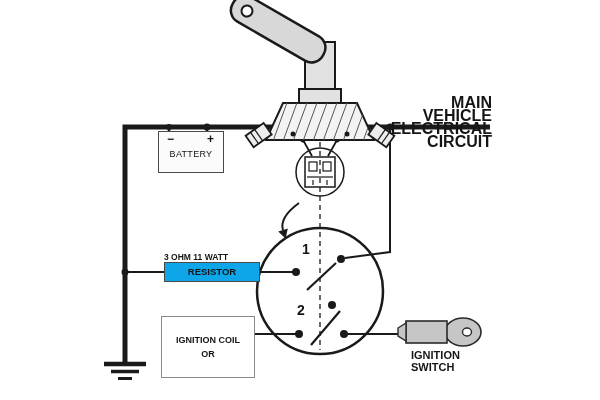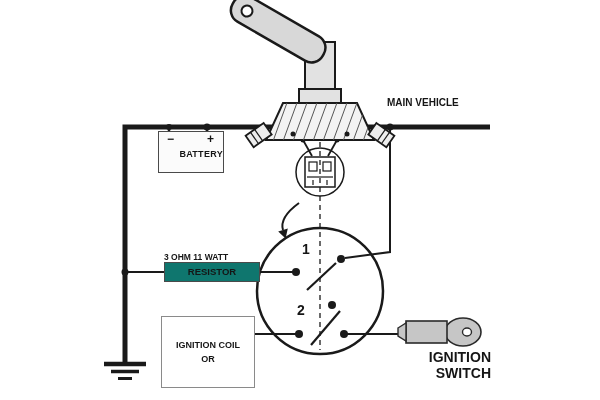--- a/index.html
+++ b/index.html
@@ -2,42 +2,42 @@
 <html><head>
 <meta charset="utf-8">
 <style>
   html,body{margin:0;padding:0;background:#fff;}
   .canvas{
     position:relative;width:600px;height:400px;background:#fff;overflow:hidden;
     font-family:"Liberation Sans",sans-serif;
   }
   .canvas svg{position:absolute;left:0;top:0;}
   .lbl{position:absolute;font-weight:bold;color:#151515;}
-  .main-circuit{left:387px;top:96px;width:105px;text-align:left;font-size:10px;line-height:13px;}
+  .main-circuit{left:387px;top:96px;width:105px;text-align:right;font-size:16px;line-height:13px;}
   .battery-box{
     position:absolute;left:158px;top:131px;width:66px;height:42px;box-sizing:border-box;
     border:1.5px solid #4a4a4a;background:#fbfbfb;
   }
   .battery-terminals{display:flex;justify-content:space-between;padding:0 9px 0 8px;font-size:12px;font-weight:bold;line-height:13px;margin-top:1px;color:#151515;}
-  .battery-name{text-align:right;font-size:9px;font-weight:bold;margin-top:3px;letter-spacing:.3px;color:#151515;}
+  .battery-name{text-align:center;font-size:9px;font-weight:normal;margin-top:3px;letter-spacing:.3px;color:#151515;}
   .resistor-spec{left:164px;top:252px;width:96px;text-align:left;font-size:8.5px;}
   .resistor-box{
     position:absolute;left:164px;top:262px;width:96px;height:20px;box-sizing:border-box;
-    border:1.5px solid #4a4a4a;background:#0f766e;text-align:center;font-size:9.5px;
+    border:1.5px solid #4a4a4a;background:#0ea5e9;text-align:center;font-size:9.5px;
     font-weight:bold;line-height:17px;color:#151515;
   }
   .t1{left:302px;top:241px;font-size:14px;}
   .t2{left:297px;top:302px;font-size:14px;}
   .coil-box{
-    position:absolute;left:161px;top:316px;width:94px;height:72px;box-sizing:border-box;
+    position:absolute;left:161px;top:316px;width:94px;height:62px;box-sizing:border-box;
     border:1.5px solid #8a8a8a;background:#fff;display:flex;flex-direction:column;
     justify-content:center;align-items:center;font-size:9px;font-weight:bold;
     line-height:14px;text-align:center;color:#151515;
   }
-  .ign-label{left:401px;top:349px;width:90px;text-align:right;font-size:14px;}
+  .ign-label{left:411px;top:349px;width:90px;text-align:left;font-size:11px;}
 </style>
 </head>
 <body>
 
 <div class="canvas">
 
   <svg width="600" height="400" viewBox="0 0 600 400">
     <defs>
       <clipPath id="baseClip">
         <polygon points="283,103 357,103 374,140 266,140"></polygon>
@@ -151,20 +151,21 @@
     <g>
       <ellipse cx="463" cy="332" rx="18" ry="14" fill="#c6c6c6" stroke="#2a2a2a" stroke-width="1.6"></ellipse>
       <rect x="406" y="321" width="41" height="22" fill="#c6c6c6" stroke="#2a2a2a" stroke-width="1.6"></rect>
       <polygon points="398,328 406,323 406,341 398,336" fill="#c6c6c6" stroke="#2a2a2a" stroke-width="1.4"></polygon>
       <ellipse cx="467" cy="332" rx="4.5" ry="4" fill="#fff" stroke="#2a2a2a" stroke-width="1.4"></ellipse>
     </g>
   </svg>
 
   <div class="lbl main-circuit">
     <div>MAIN VEHICLE</div>
+    <div>ELECTRICAL CIRCUIT</div>
   </div>
 
   <div class="battery-box">
     <div class="battery-terminals">
       <span>−</span>
       <span>+</span>
     </div>
     <div class="battery-name">BATTERY</div>
   </div>
 

